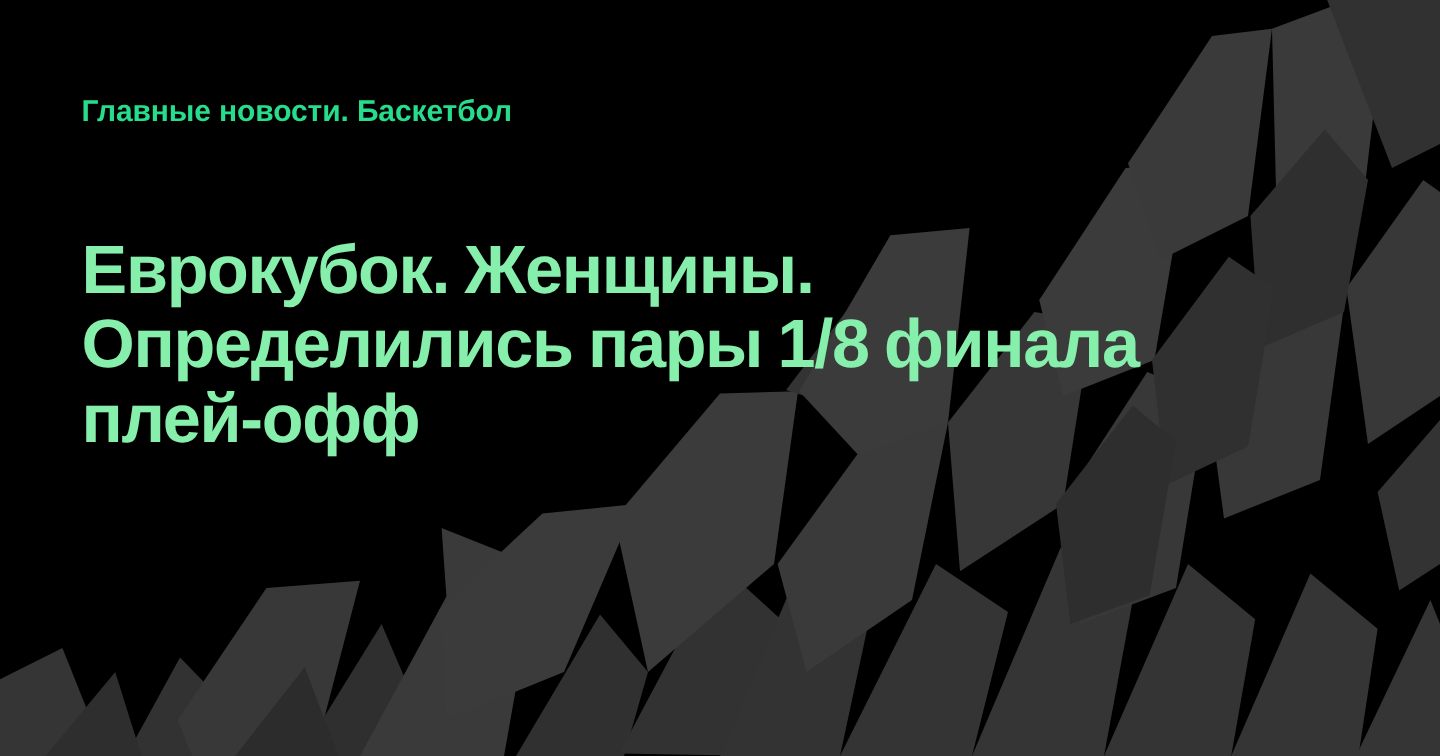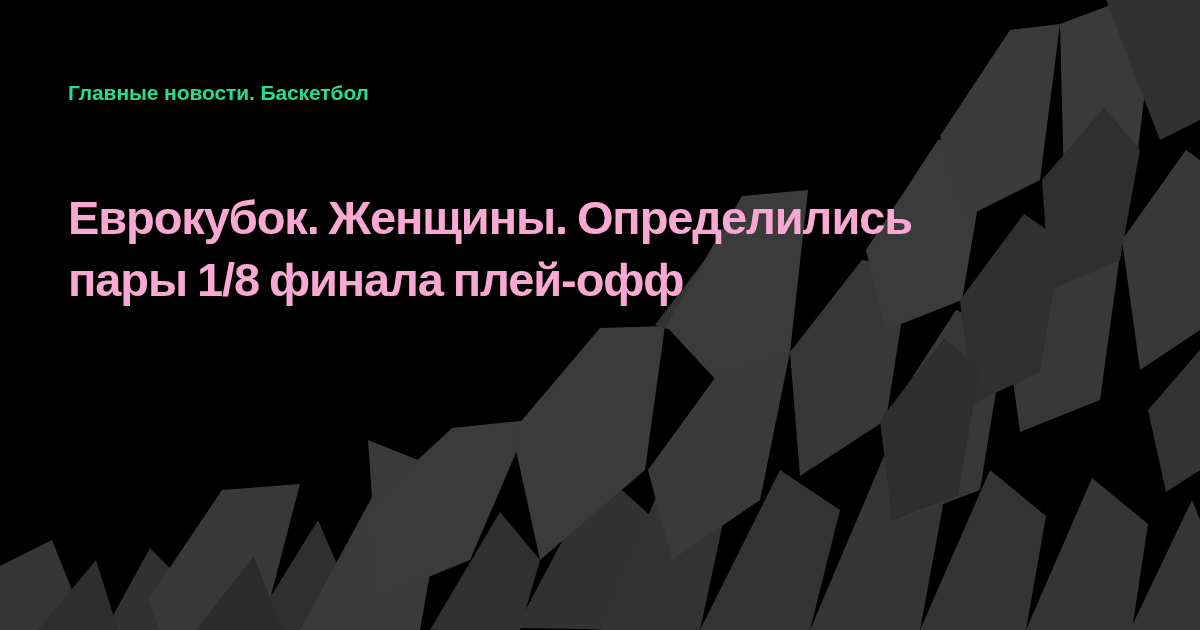--- a/index.html
+++ b/index.html
@@ -25,37 +25,37 @@
   }
   #content {
     position: relative;
     z-index: 2;
     padding: 0;
   }
   #kicker {
     position: absolute;
     left: 68px;
     top: 80px;
-    font-size: 21px;
+    font-size: 25px;
     font-weight: 700;
     line-height: 26px;
     letter-spacing: -0.1px;
     color: #27dc8b;
     white-space: nowrap;
   }
   #headline {
     position: absolute;
     left: 68px;
     top: 156px;
     width: 960px;
-    font-size: 47px;
+    font-size: 57px;
     font-weight: 700;
     line-height: 62px;
     letter-spacing: -1.1px;
-    color: #f9a8d4;
+    color: #86efac;
     word-spacing: -2px;
   }
 </style>
 </head>
 <body>
 
 <div id="card">
 
   <svg id="pattern-layer" viewBox="0 0 1200 630" preserveAspectRatio="none">
     <rect x="0" y="0" width="1200" height="630" fill="#000000"></rect>

